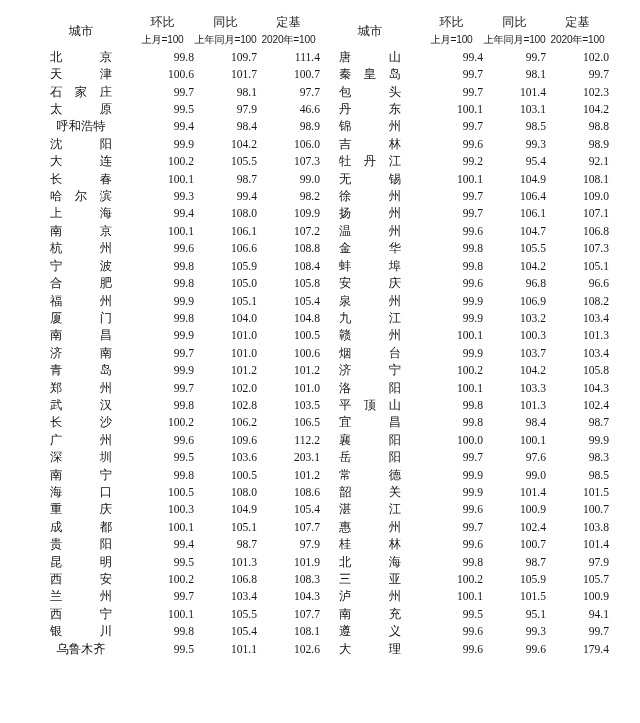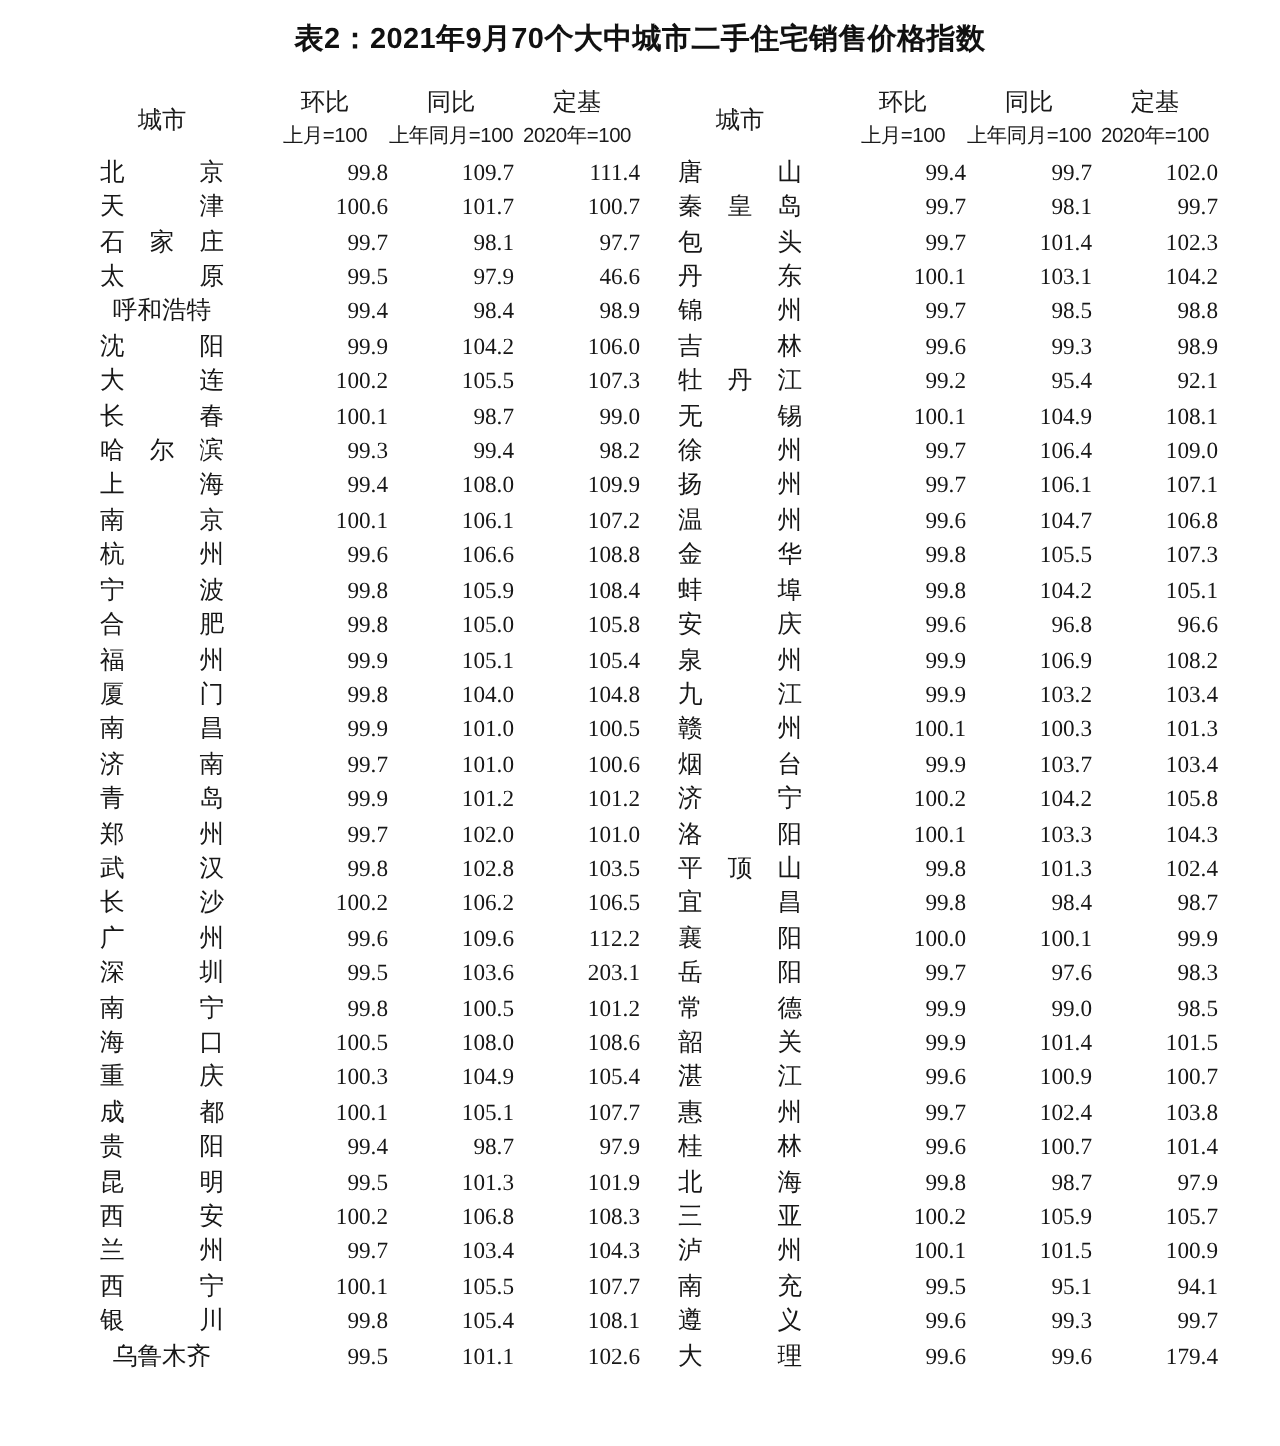--- a/index.html
+++ b/index.html
@@ -103,21 +103,20 @@
     font-family: "Liberation Serif", "DejaVu Serif", serif;
     color: #171717;
     font-variant-numeric: tabular-nums;
   }
 </style>
 </head>
 <body>
 
 <div id="page">
 
-  <div class="title">表2：2021年9月70个大中城市二手住宅销售价格指数</div>
 
   <div class="tablewrap">
     <table class="idx">
       <colgroup>
         <col class="c-city">
           <col class="c-mom">
           <col class="c-yoy">
           <col class="c-base">
         <col class="c-city">
           <col class="c-mom">

